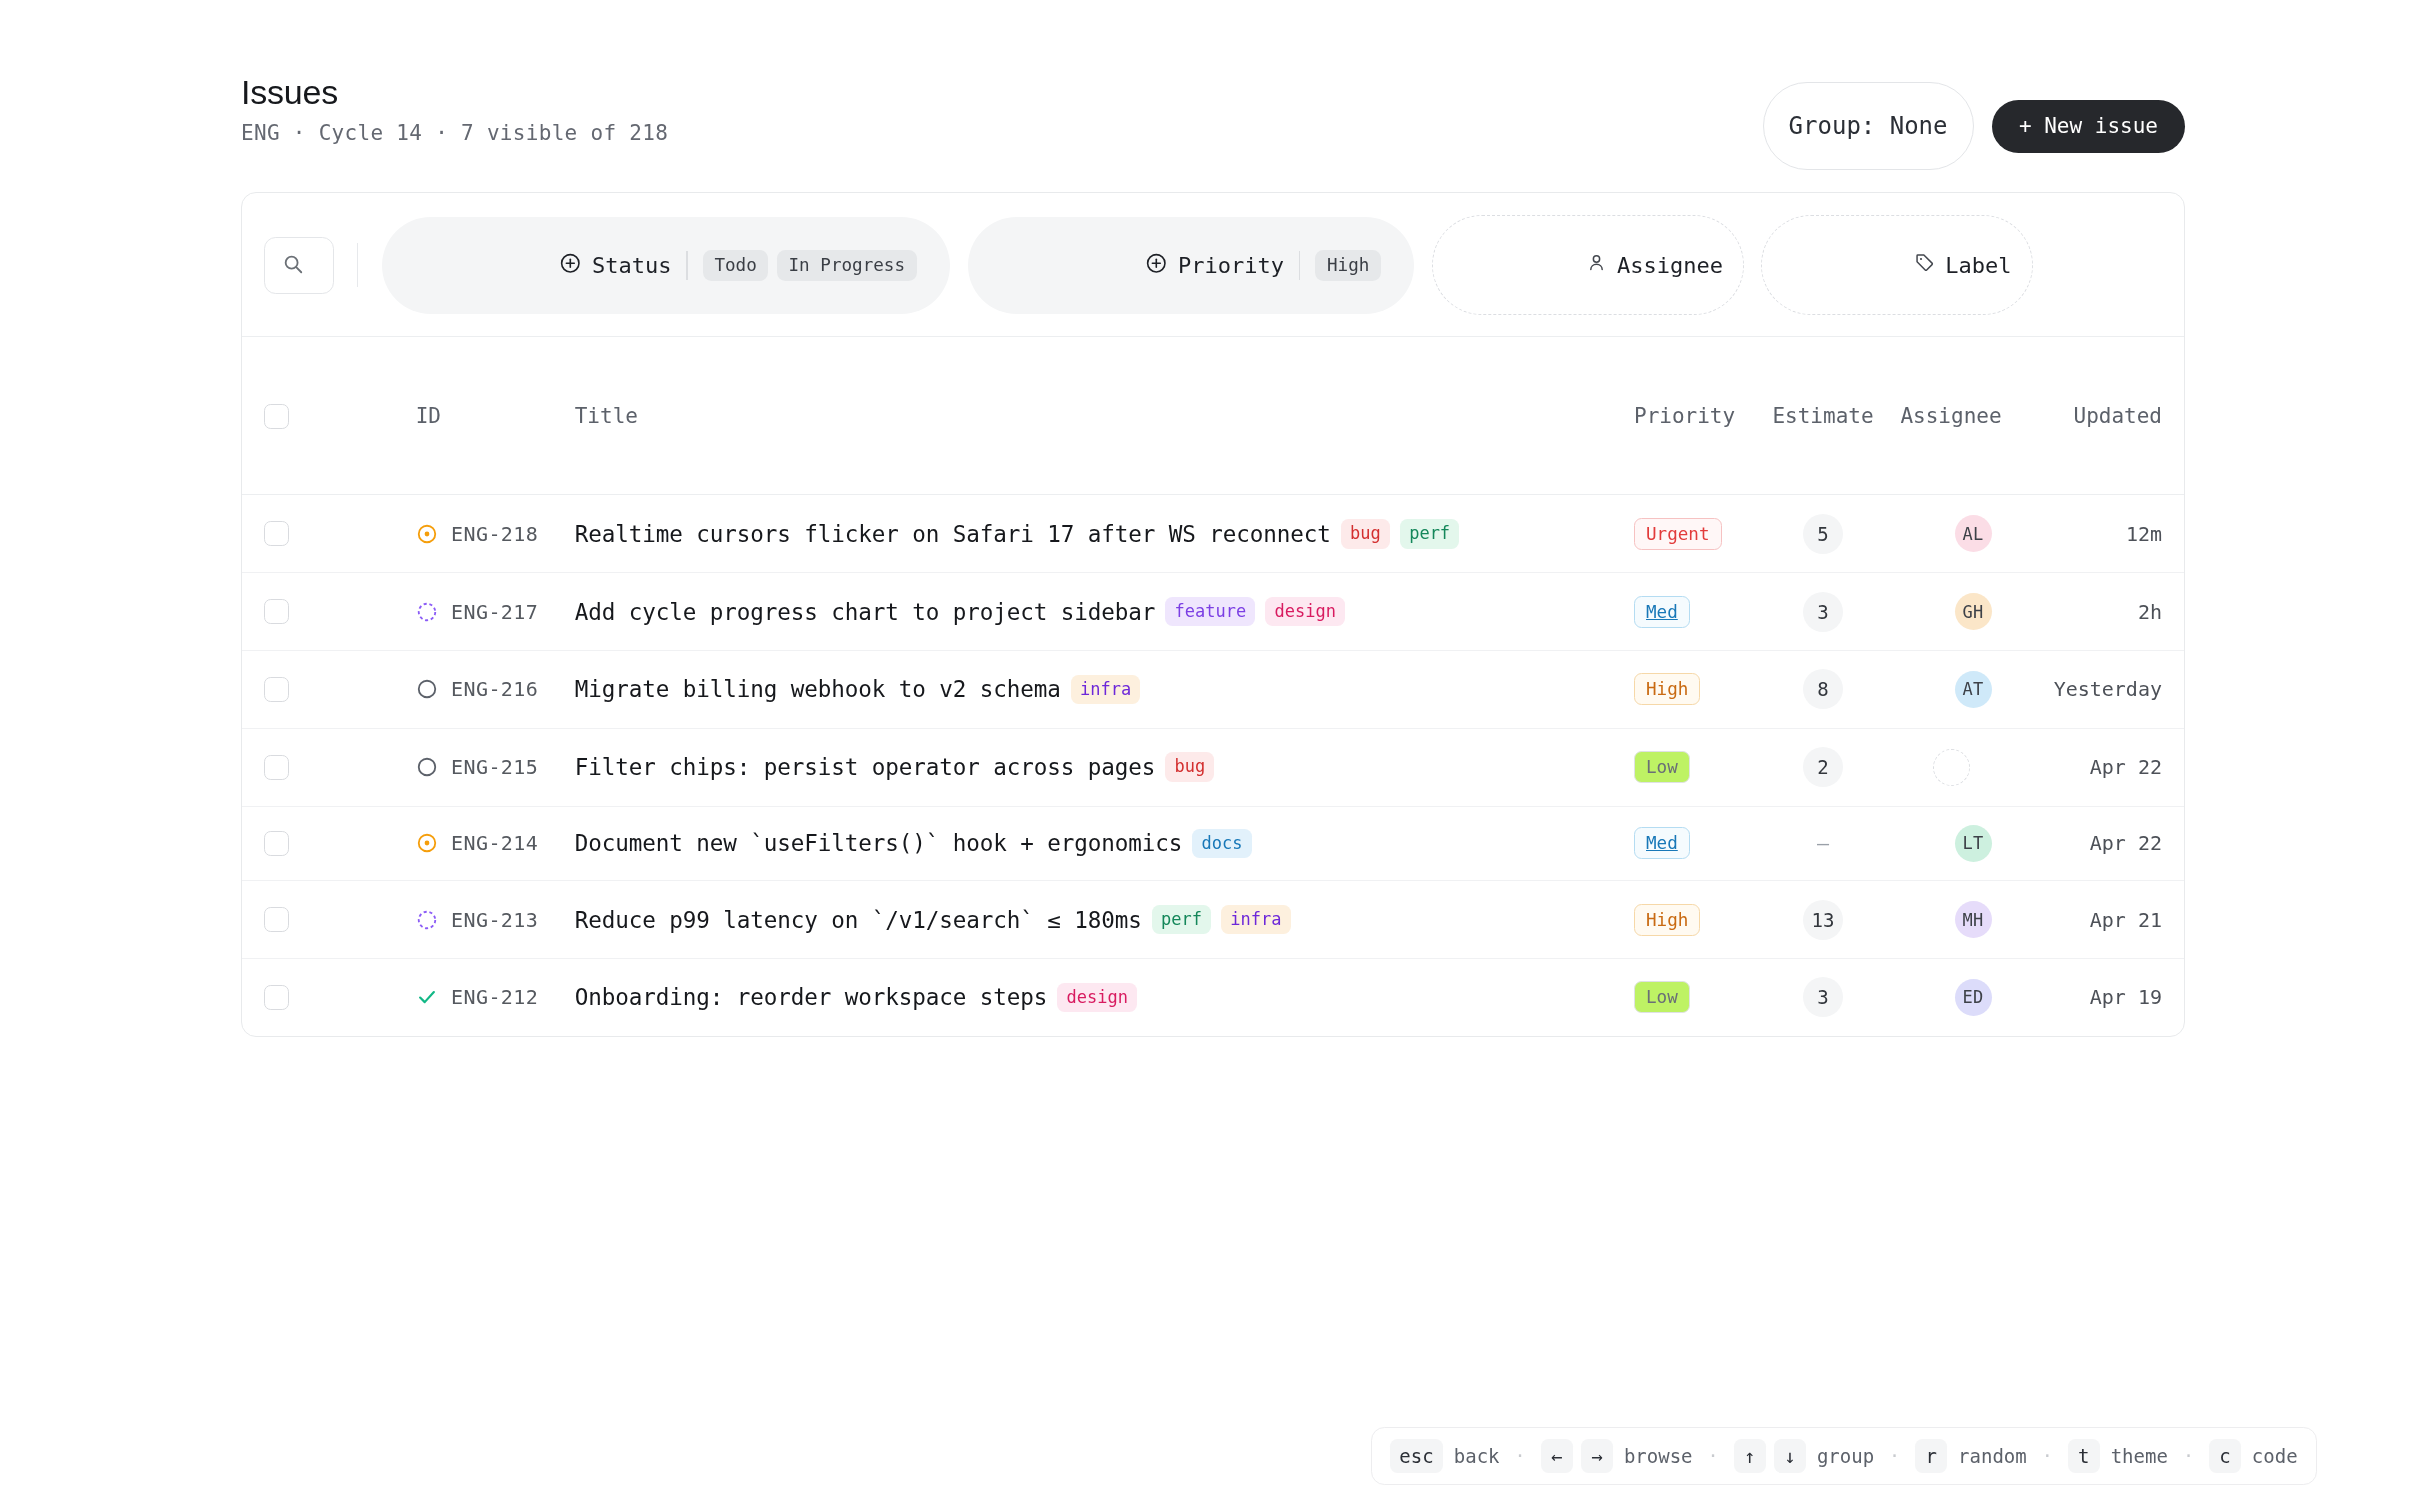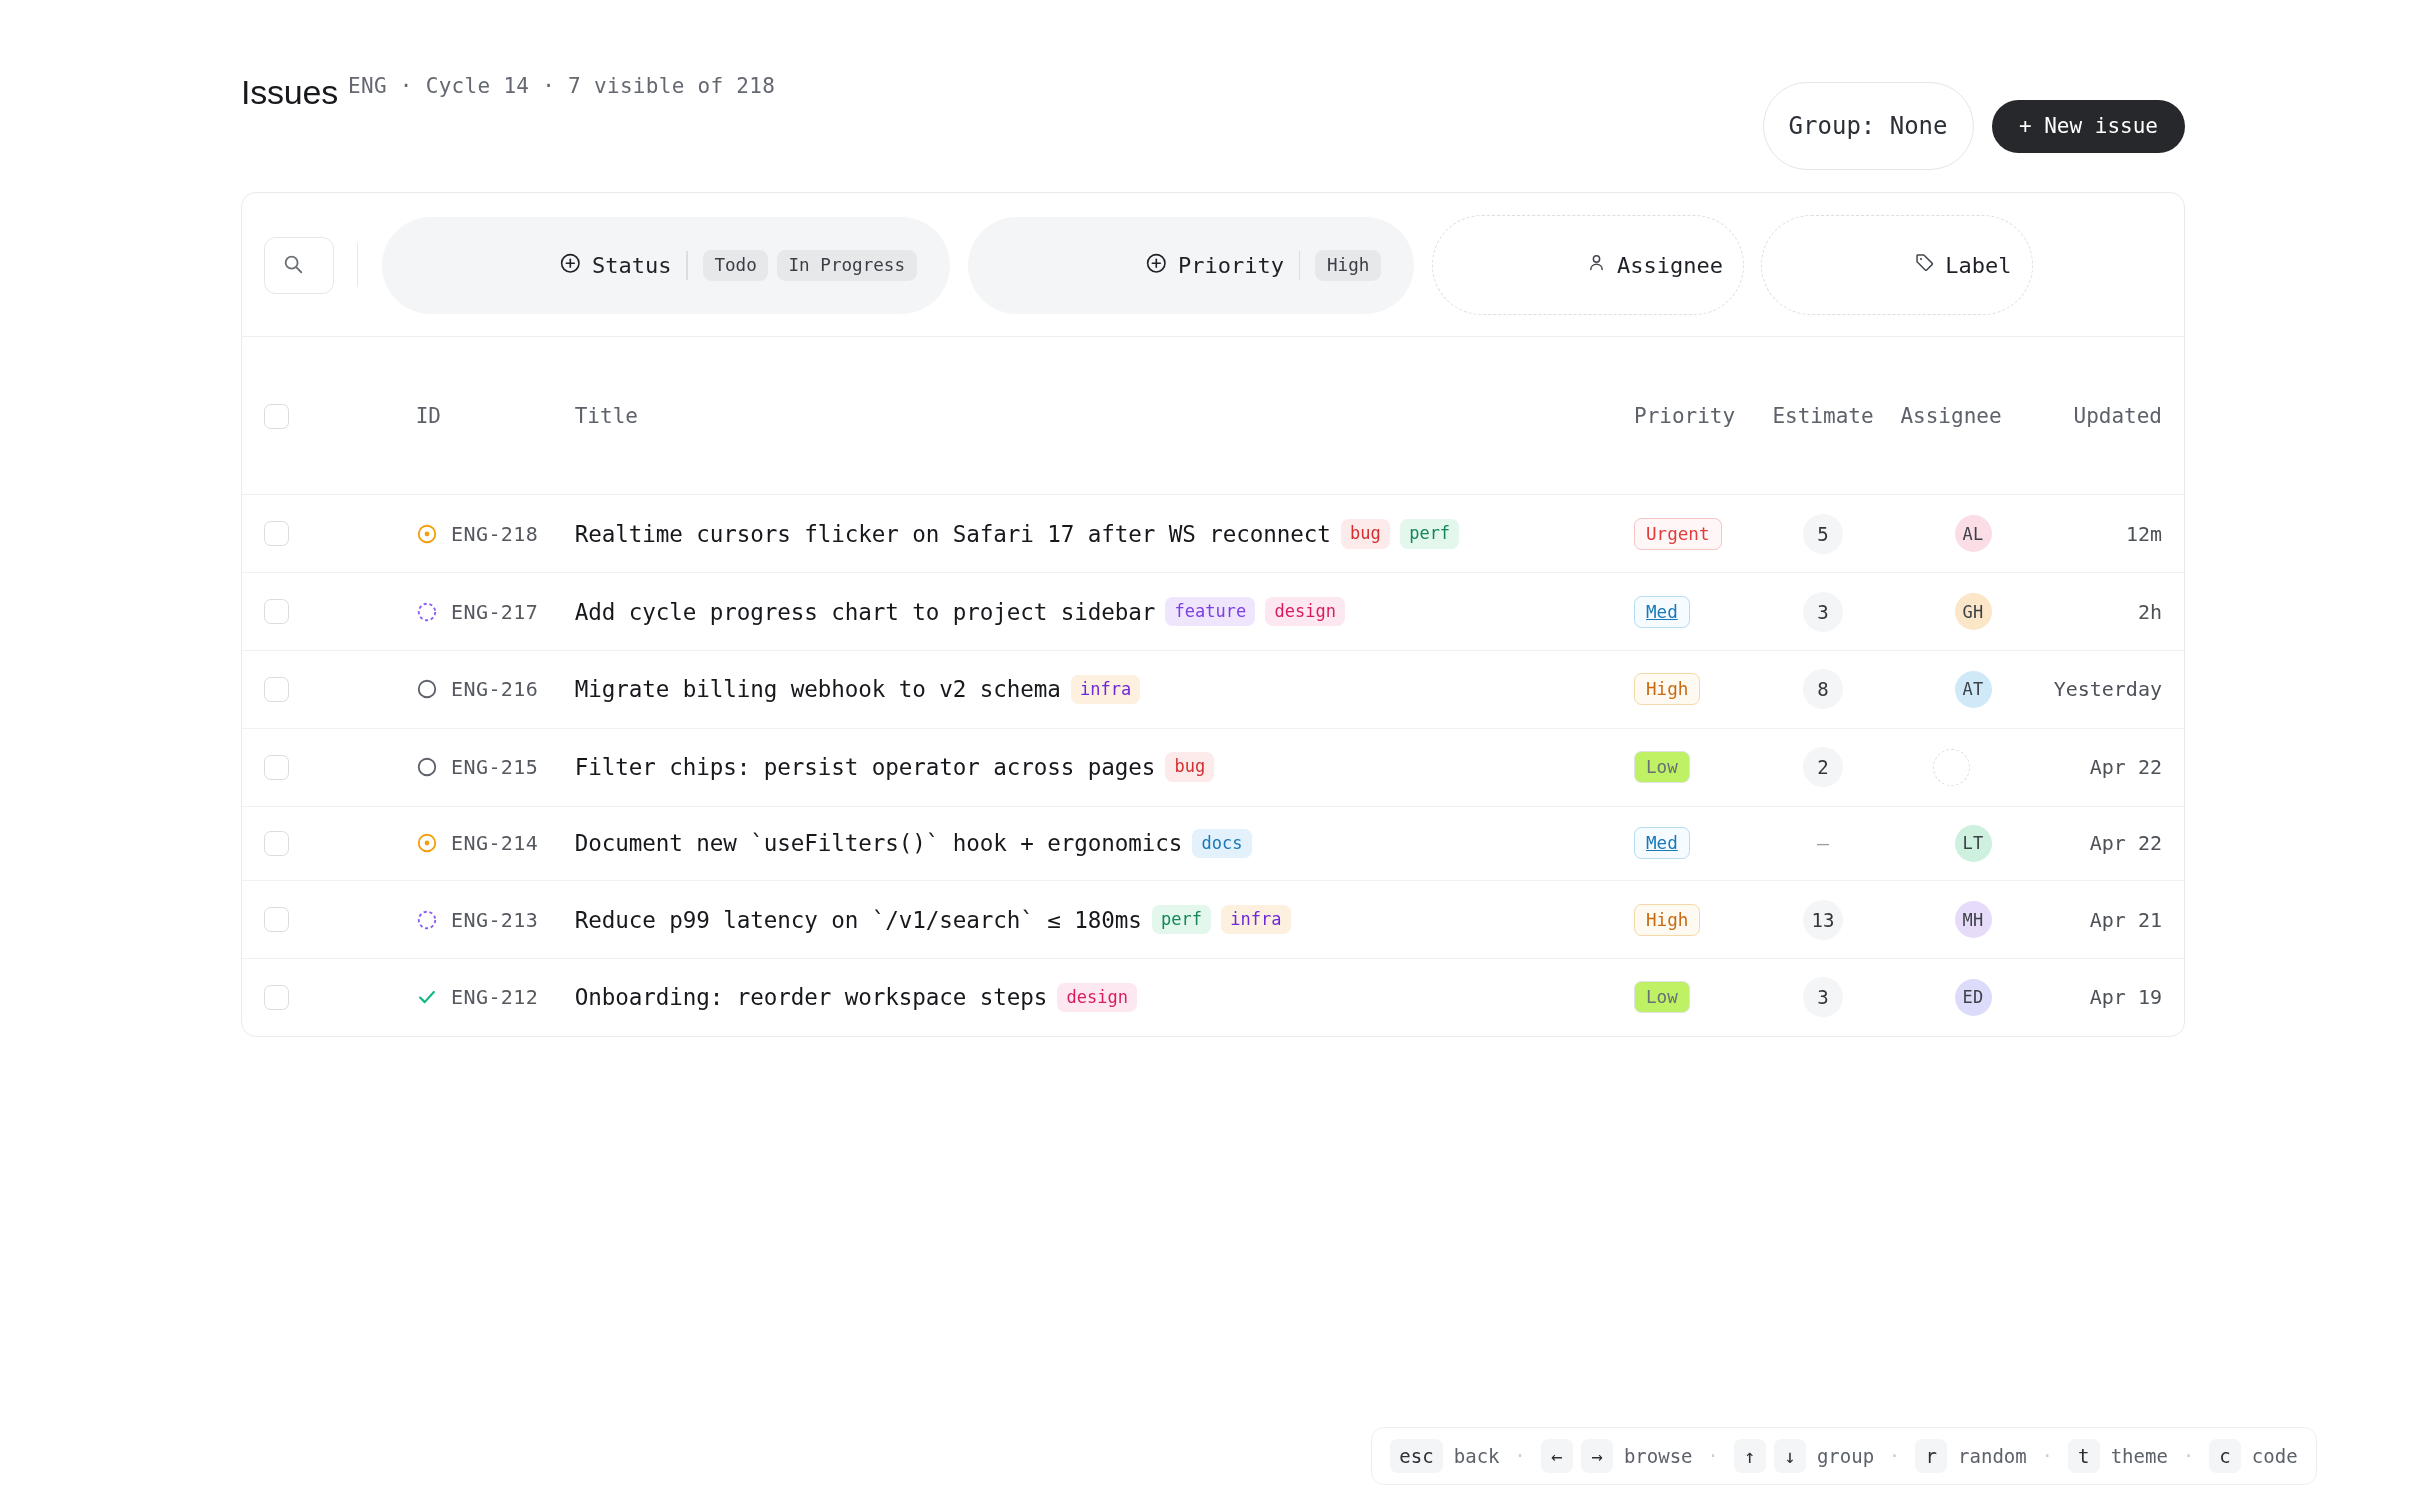--- a/index.html
+++ b/index.html
@@ -20,21 +20,21 @@
   }
 
   
   .header {
     display: flex;
     align-items: flex-start;
     justify-content: space-between;
     margin: 0 228px 0 241px;
     padding-bottom: 22px;
   }
-  .header-left { display: flex; gap: 10px; }
+  .header-left { display: flex; flex-direction: column; gap: 10px; }
   .page-title {
     font-family: "Liberation Sans", sans-serif;
     font-size: 34px;
     font-weight: 400;
     color: #16181c;
     letter-spacing: -0.2px;
     line-height: 1.1;
   }
   .page-subtitle {
     font-size: 21px;

